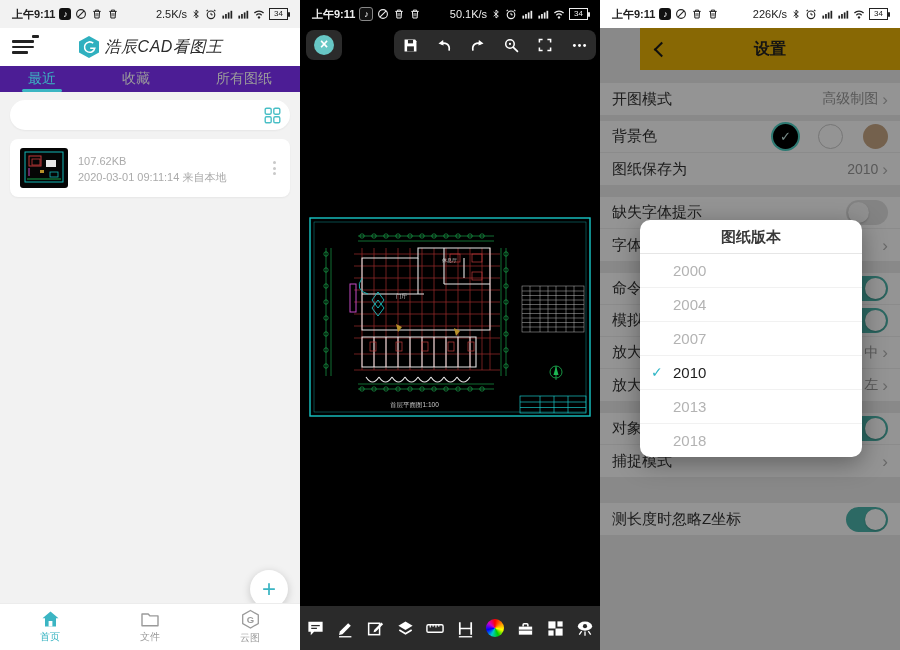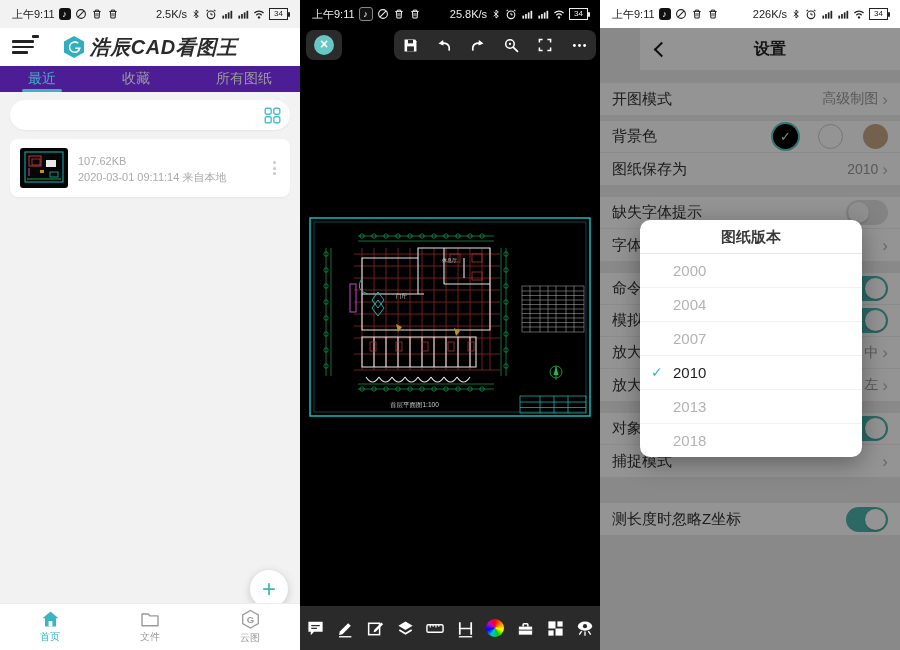--- a/index.html
+++ b/index.html
@@ -2,37 +2,37 @@
 <html><head>
 <meta charset="utf-8">
 <style>
   html,body{margin:0;padding:0;background:#222;}
   .screen{width:900px;height:650px;display:flex;font-family:"Liberation Sans","DejaVu Sans",sans-serif;overflow:hidden;}
   .panel{width:300px;height:650px;position:relative;overflow:hidden;flex:none;}
 
   
   .sbar{height:28px;display:flex;align-items:center;justify-content:space-between;padding:0 12px;font-size:11px;box-sizing:border-box;}
   .sbar .cl{display:flex;align-items:center;gap:4px;}
-  .sb-time{font-weight:normal;}
+  .sb-time{font-weight:bold;}
   .sicon{width:12px;height:12px;display:inline-block;}
   .sicon.sm{width:10px;height:12px;}
   .tiktok{width:12px;height:12px;border-radius:3px;background:#111;color:#fff;font-size:9px;line-height:12px;text-align:center;display:inline-block;}
   .mid .tiktok{border:1px solid #888;}
   .batt{display:inline-block;border:1px solid currentColor;border-radius:0;font-size:8px;line-height:10px;padding:0 4px;position:relative;}
   .batt::after{content:"";position:absolute;right:-3px;top:3px;width:2px;height:5px;background:currentColor;border-radius:1px;}
 
   
   .left{background:#f2f2f2;color:#222;}
   .l-header{height:38px;background:#fff;display:flex;align-items:center;justify-content:center;position:relative;}
   .hamburger{position:absolute;left:12px;top:9px;width:22px;height:20px;cursor:pointer;}
   .hamburger i{display:block;height:2.6px;background:#222;margin:3px 0;border-radius:1px;}
   .hamburger i.short{width:72%;}
   .reddot{position:absolute;right:-5px;top:-5px;width:7px;height:7px;border-radius:50%;background:#e53935;}
   .logo{display:flex;align-items:center;gap:5px;}
-  .logo-text{font-size:20px;font-weight:bold;font-style:italic;color:#2b2b2b;letter-spacing:.5px;}
+  .logo-text{font-size:16px;font-weight:normal;font-style:italic;color:#2b2b2b;letter-spacing:.5px;}
   .tabs{height:26px;background:#4c1d95;display:flex;justify-content:space-between;padding:0 18px;}
   .tab{font-size:14px;color:#9b9b9b;padding:0 10px;position:relative;display:flex;align-items:center;}
   .tab.active{color:#3bb5c3;}
   .tab.active::after{content:"";position:absolute;left:4px;right:4px;bottom:0;height:3px;border-radius:2px;background:#3bb5c3;}
   .l-body{position:absolute;top:92px;bottom:46px;left:0;right:0;background:#f2f2f2;}
   .search{margin:8px 10px 0;height:30px;background:#fff;border-radius:16px;display:flex;align-items:center;justify-content:flex-end;padding:0 9px;box-shadow:0 1px 2px rgba(0,0,0,.05);}
   .file-card{margin:9px 10px;background:#fff;border-radius:8px;padding:9px 10px;display:flex;gap:10px;align-items:center;box-shadow:0 1px 2px rgba(0,0,0,.05);}
   .f-info{flex:1;min-width:0;}
   .f-name{font-size:15px;color:#333;}
   .f-size{font-size:11px;color:#aaa;margin-top:3px;}
@@ -51,21 +51,21 @@
   .tools{position:absolute;left:94px;right:4px;top:30px;height:30px;background:#2b2b2b;border-radius:8px;display:flex;align-items:center;justify-content:space-around;}
   .tbtn{display:flex;align-items:center;justify-content:center;width:24px;height:24px;cursor:pointer;}
   .cad{position:absolute;left:4px;top:214px;width:292px;height:208px;}
   .mid-bottom{position:absolute;bottom:0;left:0;right:0;height:44px;background:#2a2a2a;display:flex;align-items:center;justify-content:space-around;}
   .bbtn{display:flex;align-items:center;justify-content:center;width:24px;height:24px;cursor:pointer;}
   .colorwheel{width:18px;height:18px;border-radius:50%;background:conic-gradient(#f00,#ff8000,#ff0,#0c0,#0cc,#00f,#c0c,#f00);}
 
   
   .right{background:#ededed;color:#222;}
   .right .sbar{background:#fff;}
-  .r-header{height:42px;background:#ffffff;display:flex;align-items:center;justify-content:center;position:relative;margin-left:40px;}
+  .r-header{height:42px;background:#eab308;display:flex;align-items:center;justify-content:center;position:relative;margin-left:40px;}
   .back-btn{position:absolute;left:10px;top:11px;width:20px;height:20px;cursor:pointer;}
   .back-chev{display:block;width:9px;height:9px;border-left:2.6px solid #1a1a1a;border-bottom:2.6px solid #1a1a1a;transform:rotate(45deg);margin:5px 0 0 6px;}
   .r-title{font-size:16px;font-weight:bold;color:#222;}
   .gap6{height:6px;}.gap12{height:12px;}.gap13{height:13px;}.gap14{height:14px;}
   .row{height:32px;background:#fff;display:flex;align-items:center;padding:0 12px;border-bottom:1px solid #f0f0f0;box-sizing:border-box;cursor:pointer;}
   .group .row:last-child{border-bottom:none;}
   .r-label{flex:1;font-size:15px;color:#333;white-space:nowrap;overflow:hidden;}
   .r-val{font-size:14px;color:#999;margin-right:2px;}
   .chev{font-size:17px;color:#b5b5b5;line-height:1;margin-left:2px;}
   .tgl{width:42px;height:25px;border-radius:13px;position:relative;flex:none;cursor:pointer;}
@@ -253,21 +253,21 @@
             <use href="#ic-block"></use>
           </svg>
         <svg class="sicon">
             <use href="#ic-trash"></use>
           </svg>
         <svg class="sicon">
             <use href="#ic-trash"></use>
           </svg>
       </span>
       <span class="cl">
-        <span>25.8K/s</span>
+        <span>50.1K/s</span>
         <svg class="sicon sm">
             <use href="#ic-bt"></use>
           </svg>
         <svg class="sicon">
             <use href="#ic-alarm"></use>
           </svg>
         <svg class="sicon">
             <use href="#ic-sig"></use>
           </svg>
         <svg class="sicon">

